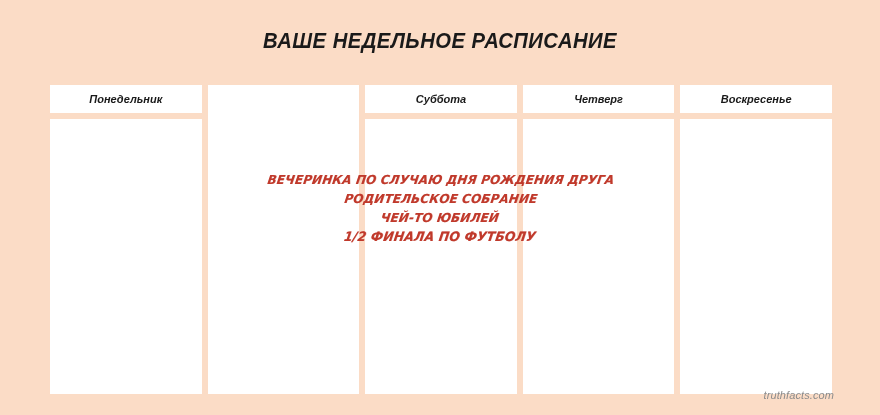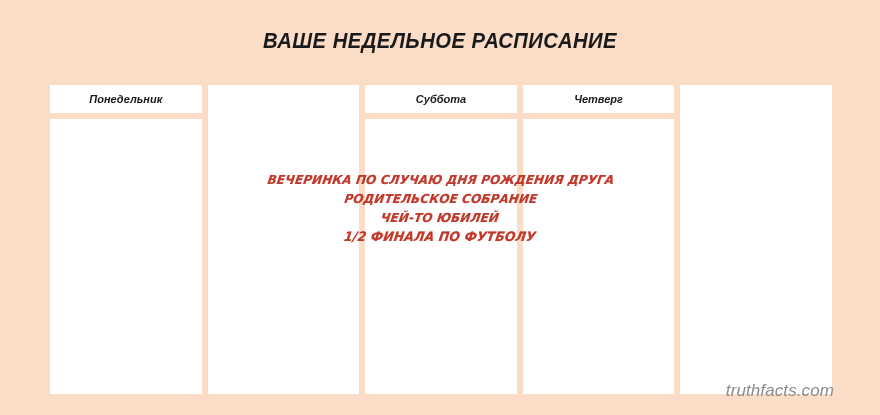--- a/index.html
+++ b/index.html
@@ -105,21 +105,21 @@
   .entry-line.l2 { margin-left: 2px; }
   .entry-line.l3 { margin-left: 0px; }
   .entry-line.l4 { margin-left: 0px; font-size: 13px; }
 
   
   .watermark {
     position: absolute;
     right: 46px;
     bottom: 14px;
     font-family: "Liberation Sans", sans-serif;
-    font-size: 17px;
+    font-size: 11px;
     color: #8c8c8c;
     letter-spacing: 0.1px;
   }
 </style>
 </head>
 <body>
 
 <div class="poster">
 
   <div class="title">ВАШЕ НЕДЕЛЬНОЕ РАСПИСАНИЕ</div>
@@ -141,20 +141,21 @@
       <div class="day-header">Суббота</div>
       <div class="day-body"></div>
     </div>
 
     <div class="day-column">
       <div class="day-header">Четверг</div>
       <div class="day-body"></div>
     </div>
 
     <div class="day-column">
+      <div class="day-header">Воскресенье</div>
       <div class="day-body"></div>
     </div>
 
   </div>
 
   <div class="entries">
     <span class="entry-line l1">ВЕЧЕРИНКА ПО СЛУЧАЮ ДНЯ РОЖДЕНИЯ ДРУГА</span>
     <span class="entry-line l2">РОДИТЕЛЬСКОЕ СОБРАНИЕ</span>
     <span class="entry-line l3">ЧЕЙ-ТО ЮБИЛЕЙ</span>
     <span class="entry-line l4">1/2 ФИНАЛА ПО ФУТБОЛУ</span>

